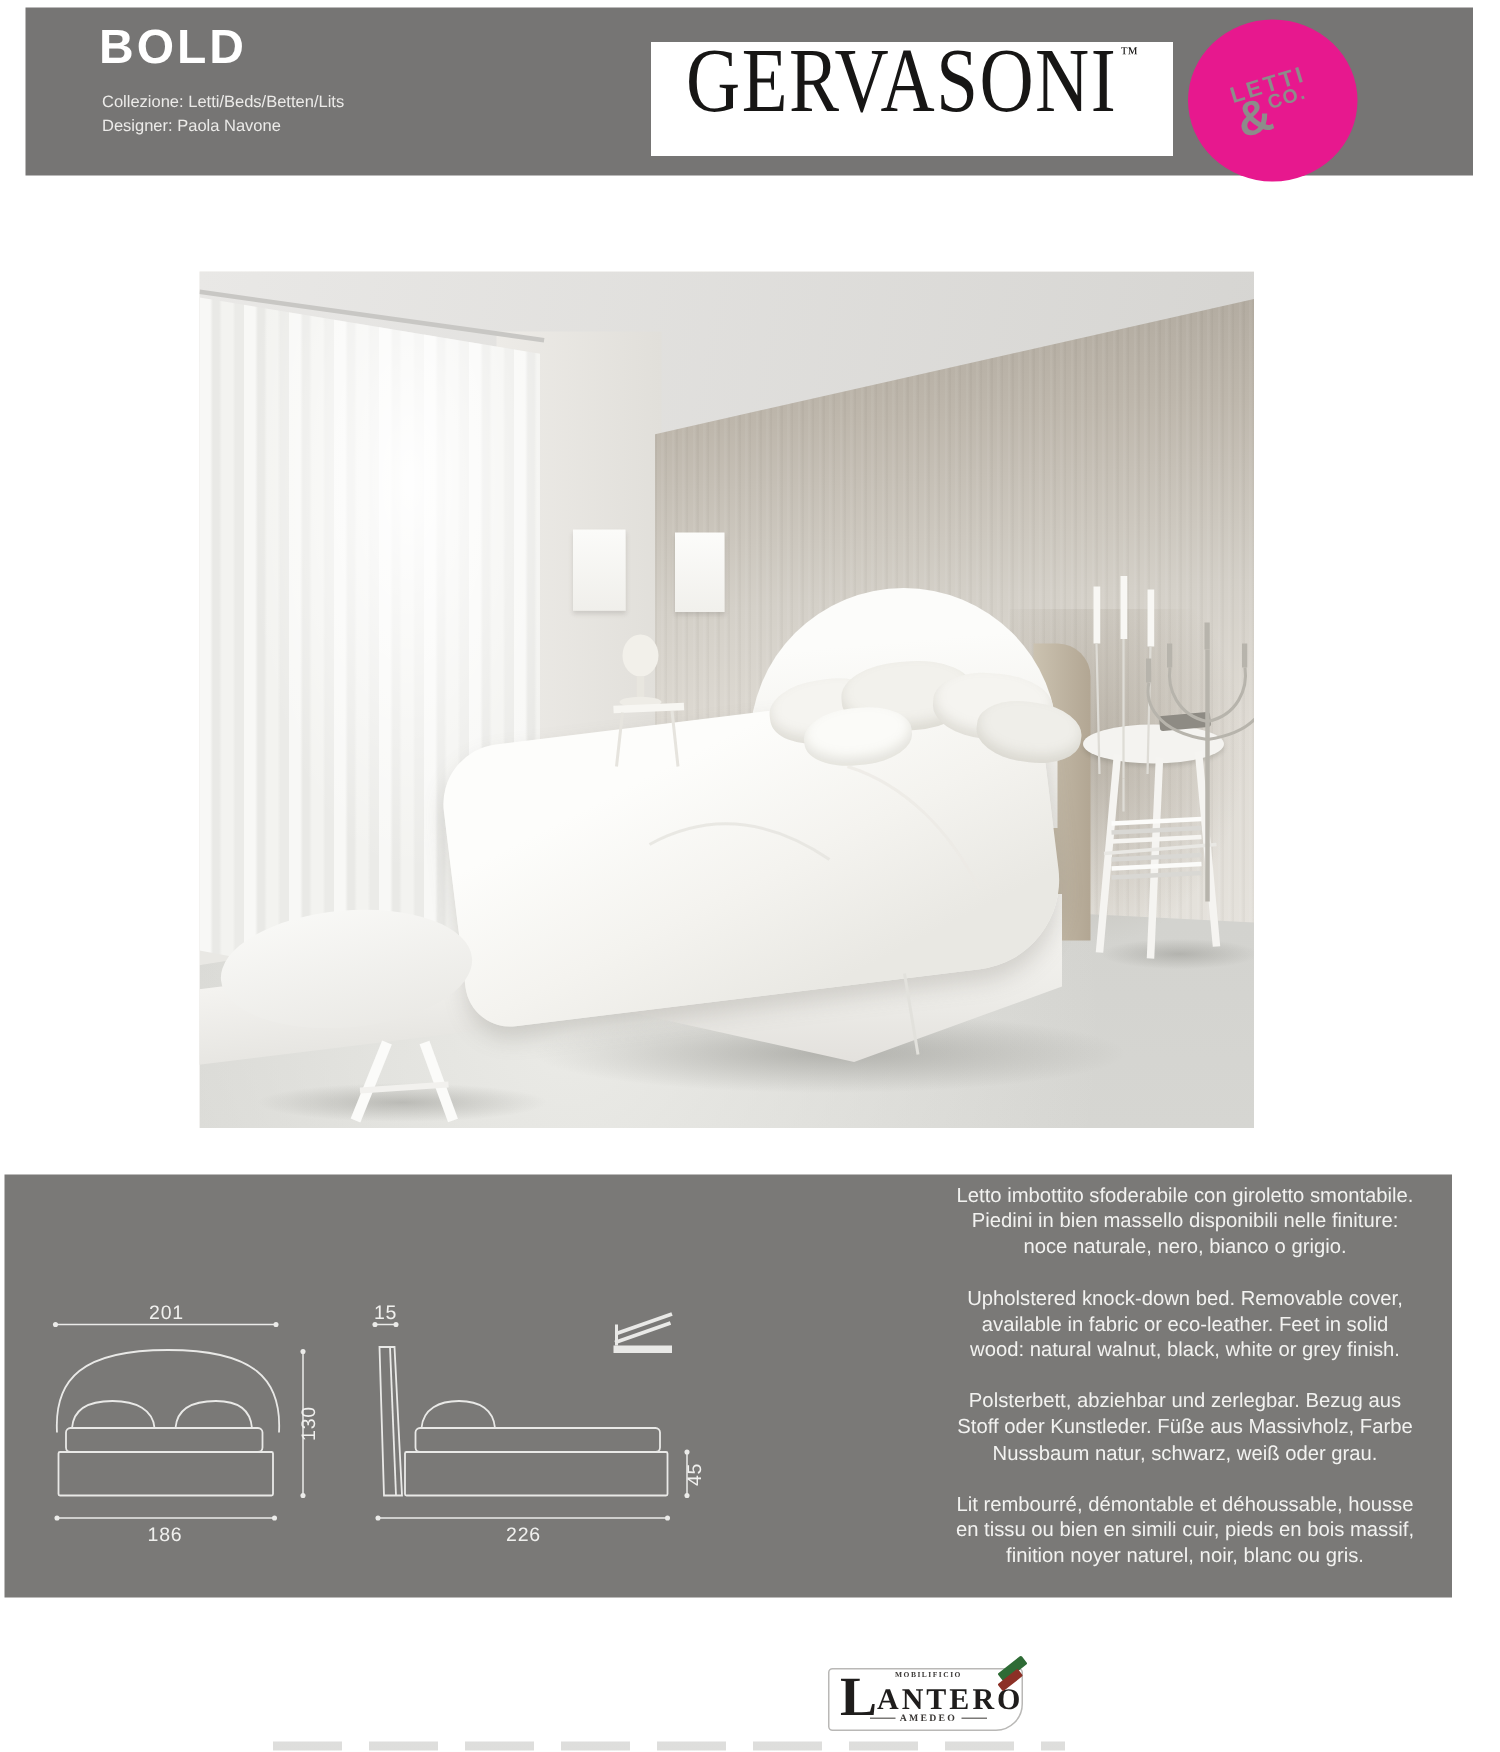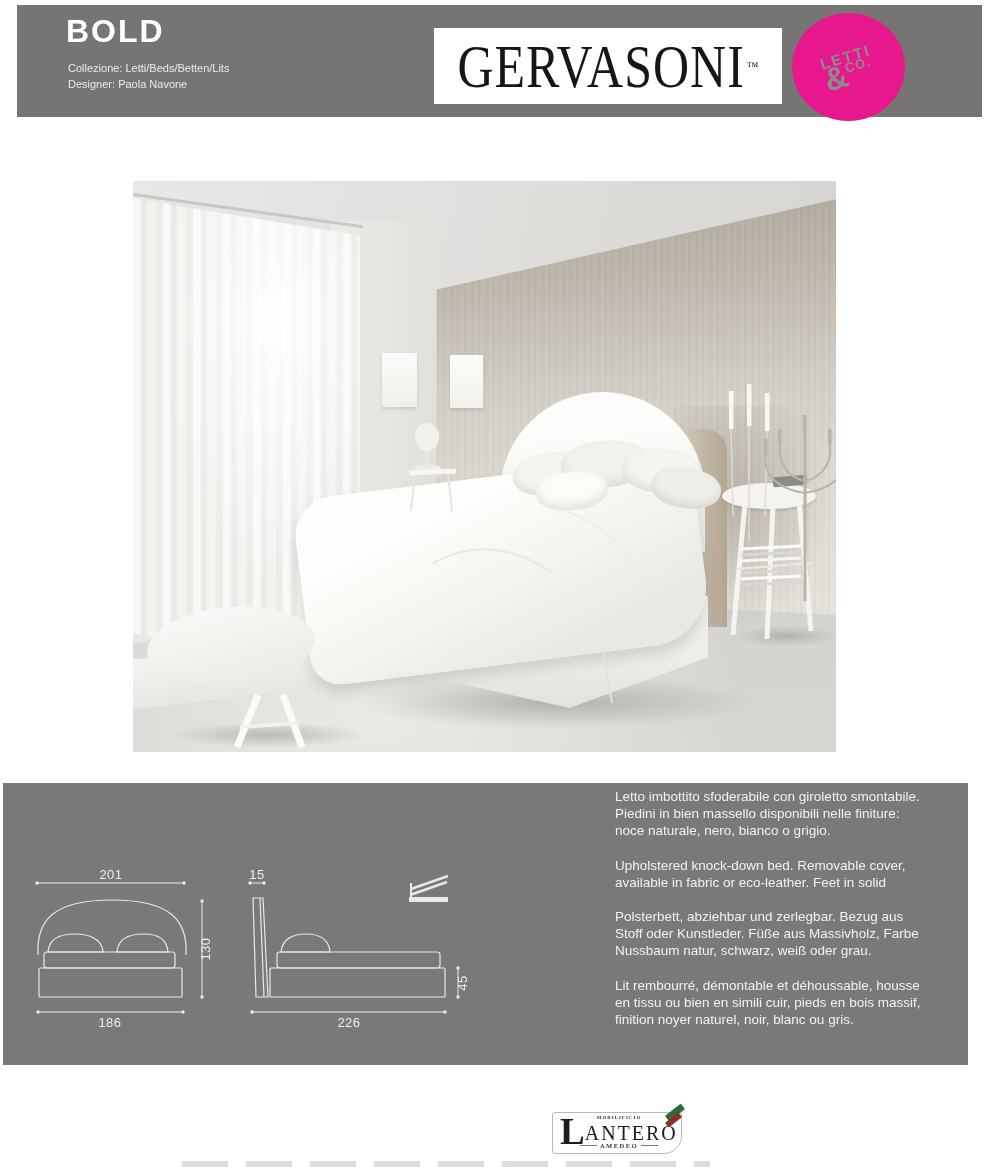--- a/index.html
+++ b/index.html
@@ -4,21 +4,21 @@
 <style>
   html,body{margin:0;padding:0;background:#fff;}
   .page{position:relative;width:1000px;height:1168px;background:#ffffff;overflow:hidden;
         font-family:"Liberation Sans",sans-serif;}
 
   
   .header{position:absolute;left:17px;top:5px;width:965px;height:112px;background:#767574;}
   .bold-title{position:absolute;left:49px;top:8px;font-size:32px;font-weight:bold;color:#ffffff;letter-spacing:2px;}
   .header-sub{position:absolute;left:51px;top:55px;color:#ecebe9;font-size:11px;line-height:16px;}
   .brand-box{position:absolute;left:417px;top:23px;width:348px;height:76px;background:#ffffff;
-             display:flex;align-items:center;justify-content:center;}
+             display:flex;align-items:flex-start;justify-content:center;}
   .brand-text{font-family:"Liberation Serif",serif;font-size:50px;color:#171615;letter-spacing:1px;
               transform:scaleY(1.22);line-height:1;}
   .brand-tm{font-family:"Liberation Serif",serif;font-size:12px;color:#171615;vertical-align:26px;margin-left:2px;}
   .badge{position:absolute;left:775px;top:8px;width:113px;height:108px;background:#e7188e;border-radius:50%;}
   .badge-rot{position:absolute;inset:0;display:flex;flex-direction:column;align-items:center;justify-content:center;
              transform:rotate(-17deg);color:#8d8c8a;}
   .badge-l1{font-size:15px;font-weight:bold;letter-spacing:2px;}
   .badge-l2{display:flex;align-items:flex-end;margin-top:-5px;margin-left:-4px;}
   .badge-amp{font-size:32px;font-weight:bold;line-height:0.75;}
   .badge-co{font-size:13px;font-weight:bold;margin-bottom:11px;letter-spacing:1px;}
@@ -85,31 +85,31 @@
       border-radius:50%;background:#f4f3f0;box-shadow:0 2px 3px rgba(90,88,80,0.2);}
   .ph-stool-book{position:absolute;left:640px;top:295px;width:34px;height:10px;z-index:10;
       background:#8e8b84;border-radius:2px;transform:rotate(-5deg);}
   .ph-overlay{position:absolute;left:0;top:0;z-index:11;}
 
   
   .specs-panel{position:absolute;left:3px;top:783px;width:965px;height:282px;background:#7a7977;}
   .specs-drawing{position:absolute;left:0;top:0;}
   .sd text{font-family:"Liberation Sans",sans-serif;font-size:13px;fill:#f0f0ee;letter-spacing:0.5px;}
   .specs-text{position:absolute;left:612px;top:5px;width:350px;color:#f2f2f0;font-size:13.5px;line-height:17.2px;}
-  .specs-text .para{margin-bottom:17px;}
+  .specs-text .para{margin-bottom:17px;text-align:center;}
   .specs-text .ln{white-space:nowrap;}
 
   
   .lantero{position:absolute;left:552px;top:1112px;width:128px;height:40px;background:#ffffff;
       border:1px solid #b9b8b6;border-radius:3px 3px 18px 3px;}
   .lantero-top{position:absolute;top:2px;left:26px;width:80px;text-align:center;font-family:"Liberation Serif",serif;
       font-size:5px;letter-spacing:1px;color:#3a3735;font-weight:bold;}
   .lantero-name{position:absolute;left:7px;top:-3px;font-family:"Liberation Serif",serif;color:#1f1d1c;white-space:nowrap;}
   .lantero-initial{font-size:37px;font-weight:bold;}
-  .lantero-rest{font-size:20px;letter-spacing:2px;vertical-align:4px;}
+  .lantero-rest{font-size:20px;letter-spacing:2px;vertical-align:4px;font-weight:bold;}
   .lantero-sub{position:absolute;top:29px;left:24px;width:84px;display:flex;align-items:center;justify-content:center;
       font-family:"Liberation Serif",serif;font-size:6.5px;letter-spacing:1.5px;color:#3a3735;font-weight:bold;}
   .lantero-sub::before,.lantero-sub::after{content:"";flex:1;height:1px;background:#7b7977;margin:0 3px;}
   .ribbon{position:absolute;right:-6px;top:-7px;width:24px;height:22px;}
   .ribbon-g{position:absolute;right:2px;top:3px;width:20px;height:7px;background:#2e6b35;
       transform:rotate(-38deg);border-radius:1px;}
   .ribbon-r{position:absolute;right:5px;top:11px;width:17px;height:6px;background:#8c3026;
       transform:rotate(-38deg);border-radius:1px;}
 
   
@@ -273,20 +273,21 @@
 
     <div class="specs-text">
       <div class="para">
         <div class="ln">Letto imbottito sfoderabile con giroletto smontabile.</div>
         <div class="ln">Piedini in bien massello disponibili nelle finiture:</div>
         <div class="ln">noce naturale, nero, bianco o grigio.</div>
       </div>
       <div class="para">
         <div class="ln">Upholstered knock-down bed. Removable cover,</div>
         <div class="ln">available in fabric or eco-leather. Feet in solid</div>
+        <div class="ln">wood: natural walnut, black, white or grey finish.</div>
       </div>
       <div class="para">
         <div class="ln">Polsterbett, abziehbar und zerlegbar. Bezug aus</div>
         <div class="ln">Stoff oder Kunstleder. Füße aus Massivholz, Farbe</div>
         <div class="ln">Nussbaum natur, schwarz, weiß oder grau.</div>
       </div>
       <div class="para">
         <div class="ln">Lit rembourré, démontable et déhoussable, housse</div>
         <div class="ln">en tissu ou bien en simili cuir, pieds en bois massif,</div>
         <div class="ln">finition noyer naturel, noir, blanc ou gris.</div>

